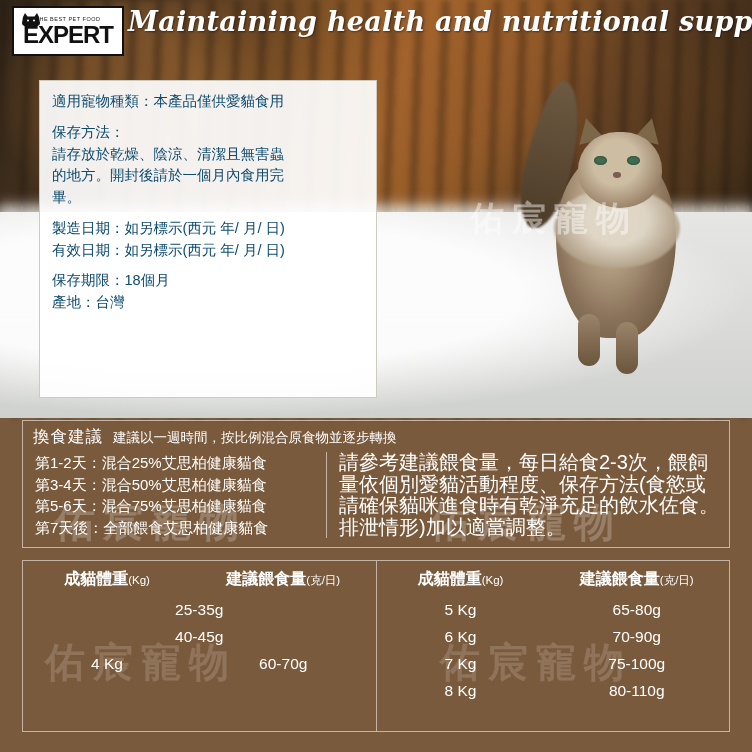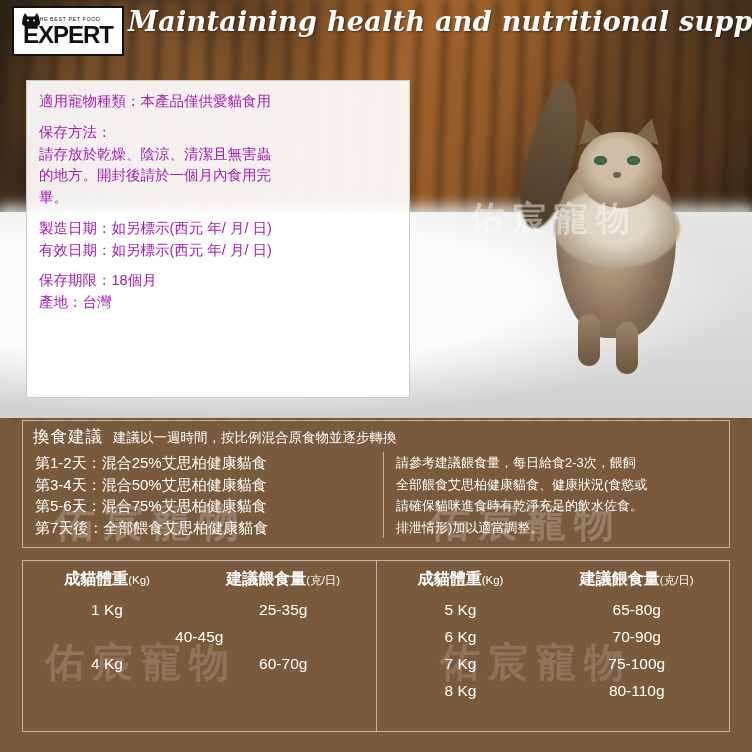--- a/index.html
+++ b/index.html
@@ -112,25 +112,25 @@
     position:absolute;left:128px;top:6px;width:614px;
     font-family:"DejaVu Serif","Liberation Serif",serif;
     font-style:italic;font-weight:bold;
     font-size:27px;color:#fff;letter-spacing:.3px;
     text-shadow:1px 1px 2px rgba(0,0,0,.45);
     white-space:nowrap;
   }
 
   
   .info-panel{
-    position:absolute;left:26px;top:80px;width:384px;height:318px;
+    position:absolute;left:39px;top:80px;width:338px;height:318px;
     background:rgba(255,255,255,0.92);
     border:1px solid #cfcabf;
     padding:10px 12px;box-sizing:border-box;
-    color:#a21caf;
+    color:#0c4a6e;
     font-size:14.5px;line-height:1.5;
   }
   .info-panel .blk{margin-bottom:9px;}
   .info-panel .blk:last-child{margin-bottom:0;}
   .info-panel .ttl{display:block;}
   .info-panel .ln{display:block;}
 
   
   .wm{
     position:absolute;
@@ -154,21 +154,21 @@
     display:flex;align-items:baseline;gap:10px;
     padding:5px 10px 4px 10px;
   }
   .trans .head .h1{font-size:16.5px;font-weight:normal;letter-spacing:1px;}
   .trans .head .h2{font-size:13.5px;}
   .trans .cols{display:flex;height:86px;}
   .trans .colL{width:348px;padding:0 0 0 12px;box-sizing:border-box;}
   .trans .vline{width:1px;background:rgba(255,255,255,.55);margin:0 12px;}
   .trans .colR{flex:1;padding-right:10px;}
   .trans .row{font-size:15px;line-height:21.5px;white-space:nowrap;}
-  .trans .colR .row{font-size:13px;line-height:21.5px;}
+  .trans .colR .row{font-size:20px;line-height:21.5px;}
 
   
   .table{
     position:absolute;left:22px;top:560px;width:708px;height:172px;
     border:1px solid rgba(255,255,255,.55);
     box-sizing:border-box;color:#fff;
   }
   .table .inner{display:flex;height:100%;}
   .table .half{flex:1;padding:8px 0 0 0;}
   .table .vline{width:1px;background:rgba(255,255,255,.55);}
@@ -248,21 +248,21 @@
     <div class="cols">
       <div class="colL">
         <div class="row">第1-2天：混合25%艾思柏健康貓食</div>
         <div class="row">第3-4天：混合50%艾思柏健康貓食</div>
         <div class="row">第5-6天：混合75%艾思柏健康貓食</div>
         <div class="row">第7天後：全部餵食艾思柏健康貓食</div>
       </div>
       <div class="vline"></div>
       <div class="colR">
         <div class="row">請參考建議餵食量，每日給食2-3次，餵飼</div>
-        <div class="row">全部餵食艾思柏健康貓食、健康狀況(食慾或</div>
+        <div class="row">量依個別愛貓活動程度、保存方法(食慾或</div>
         <div class="row">請確保貓咪進食時有乾淨充足的飲水佐食。</div>
         <div class="row">排泄情形)加以適當調整。</div>
       </div>
     </div>
   </div>
 
   <div class="wm wm2">佑宸寵物</div>
   <div class="wm wm3">佑宸寵物</div>
 
   <div class="table">
@@ -270,21 +270,20 @@
       <div class="half">
         <div class="hrow">
           <div class="c1">
             <span>成貓體重</span><span class="sub">(Kg)</span>
           </div>
           <div class="c2">
             <span>建議餵食量</span><span class="sub">(克/日)</span>
           </div>
         </div>
         <div class="drow">
-          <div class="c1">1 Kg</div>
           <div class="c2">25-35g</div>
         </div>
         <div class="drow">
           <div class="c2">40-45g</div>
         </div>
         <div class="drow">
           <div class="c1">4 Kg</div>
           <div class="c2">60-70g</div>
         </div>
       </div>

